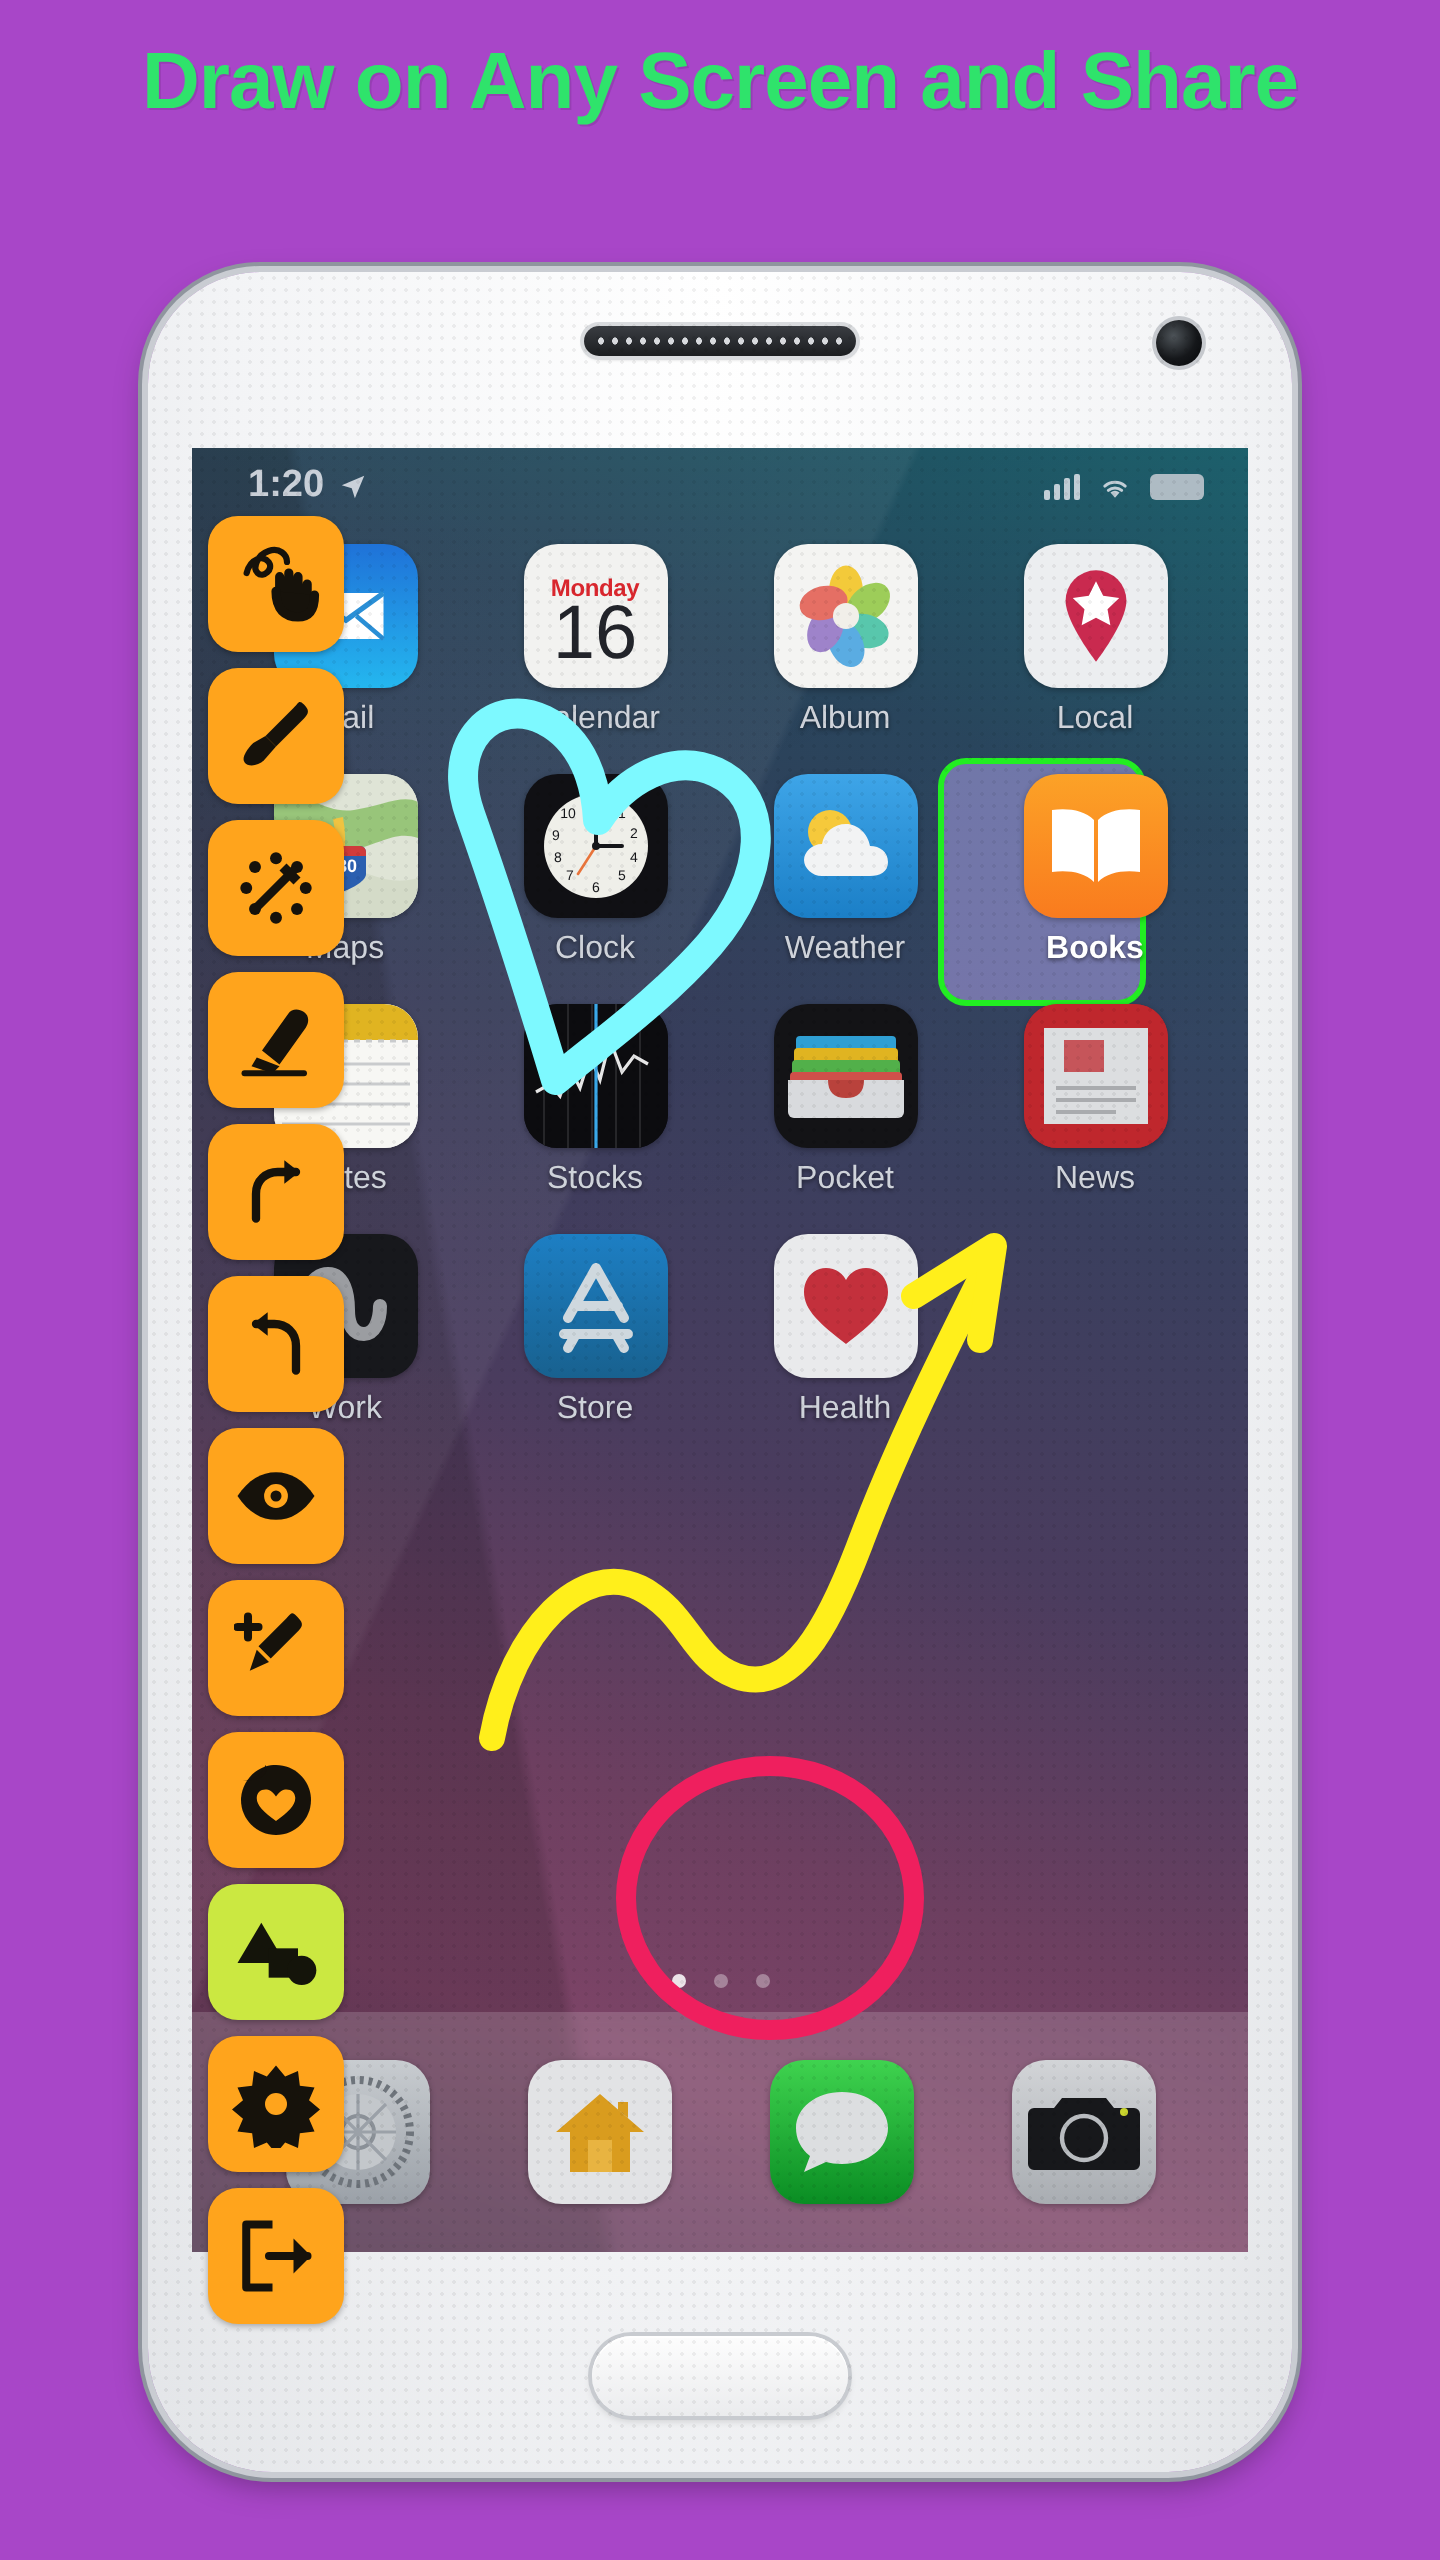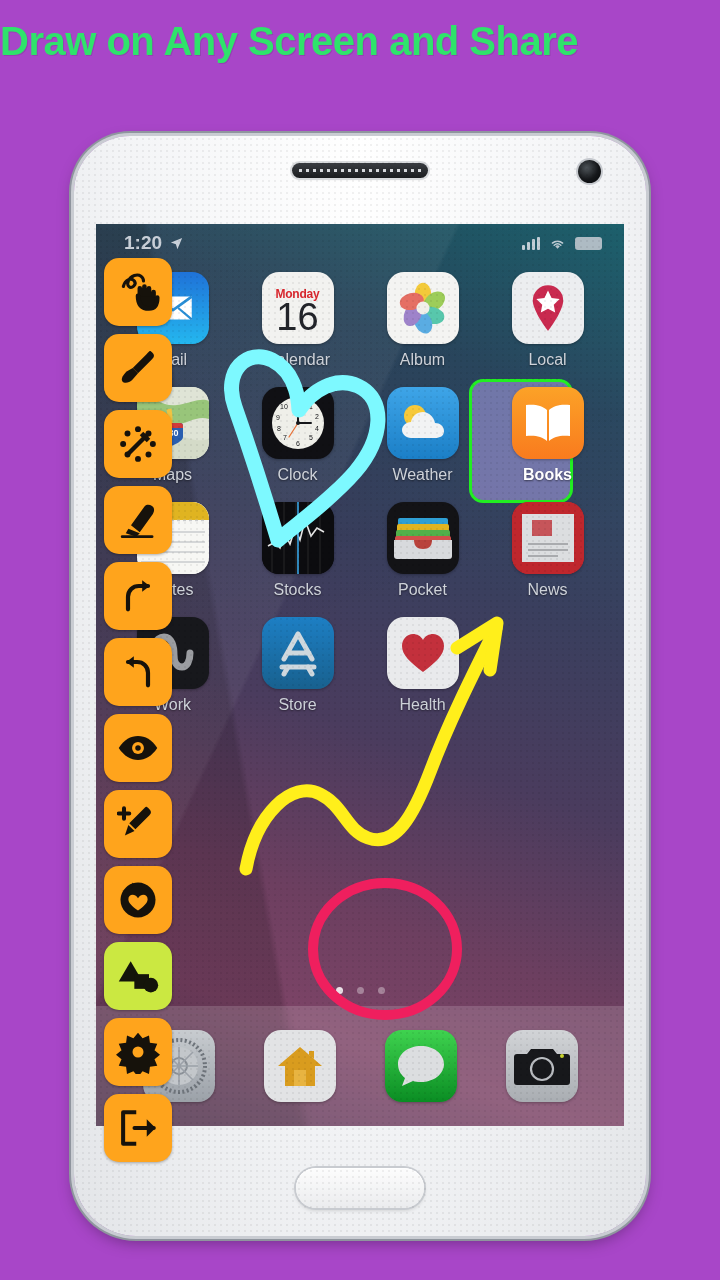--- a/index.html
+++ b/index.html
@@ -5,21 +5,21 @@
   * { box-sizing: border-box; margin: 0; padding: 0; }
   html, body {
     width: 720px; height: 1280px;
     overflow: hidden;
     font-family: "Liberation Sans", sans-serif;
   }
   body { background: #a846c8; position: relative; }
 
   
   .promo { position: absolute; top: 0; left: 0; width: 720px; height: 130px;
-           text-align: left; padding-top: 16px; }
+           text-align: center; padding-top: 16px; }
   .promo-title { font-size: 40px; font-weight: bold; color: #2fe36b;
                  letter-spacing: -0.5px; line-height: 1.25;
                  text-shadow: 1px 1px 0 rgba(0,0,0,.10); }
   .promo-sub { font-size: 31px; font-weight: bold; color: #ffffff;
                letter-spacing: 0.2px; margin-top: 8px; }
 
   
   .phone { position: absolute; left: 74px; top: 136px; width: 572px; height: 1100px;
            border-radius: 56px 56px 62px 62px;
            background:

